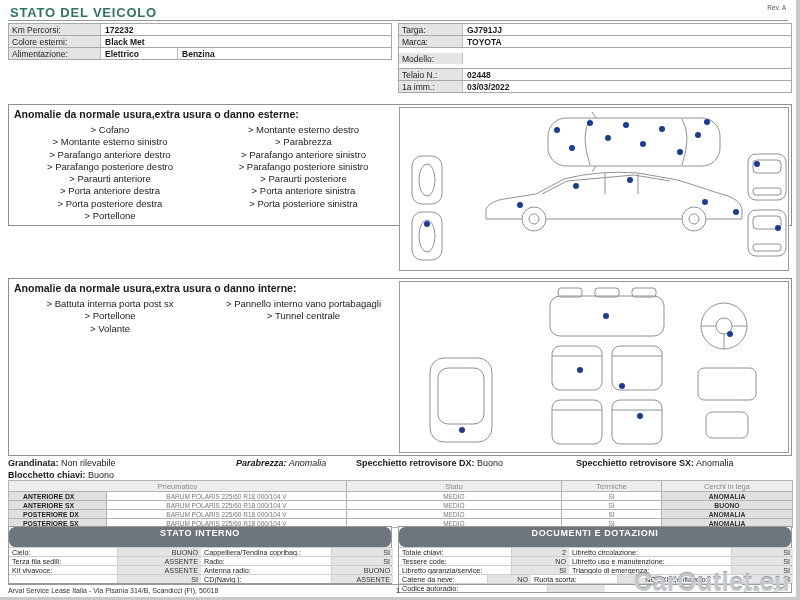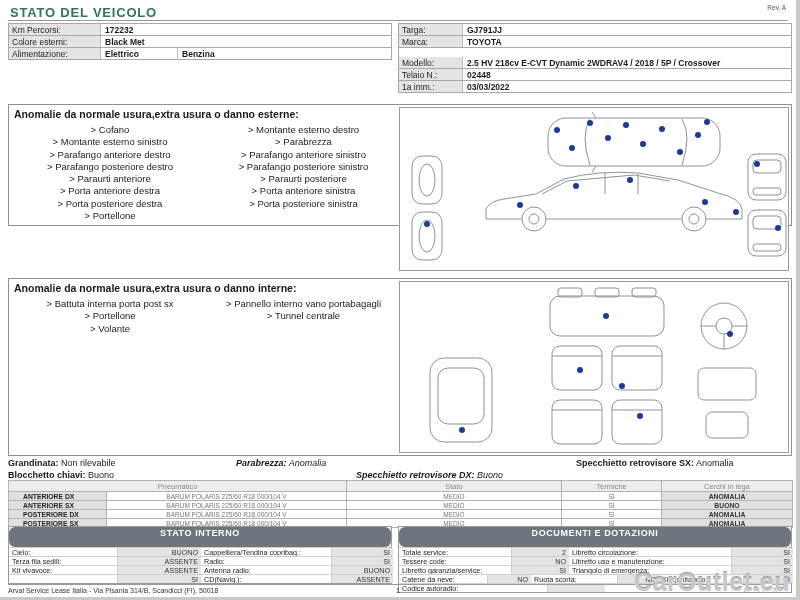--- a/index.html
+++ b/index.html
@@ -6,21 +6,21 @@
   html,body { background:#9a9a9a; }
   body { font-family:"Liberation Sans", sans-serif; }
   .page { position:relative; width:800px; height:600px; background:#fff; overflow:hidden; color:#1a1a1a; margin:0 auto; border-right:4px solid #c9c9c9; border-bottom:3px solid #c9c9c9; }
 
   .title { position:absolute; top:5px; left:10px; font-size:13px; font-weight:bold; letter-spacing:.8px; color:#2f7560; }
   .rev { position:absolute; top:4px; right:10px; font-size:6.5px; color:#555; }
   .title-rule { position:absolute; top:20px; left:8px; right:8px; border-top:1px solid #9a9a9a; }
 
   .info-left { position:absolute; left:8px; top:24px; width:384px; }
   .info-right { position:absolute; left:398px; top:24px; width:394px; }
-  .fieldrow { display:flex; align-items:flex-end; border:1px solid #a8a8a8; margin-top:-1px; font-size:8.5px; min-height:12px; }
+  .fieldrow { display:flex; align-items:center; border:1px solid #a8a8a8; margin-top:-1px; font-size:8.5px; min-height:12px; }
   .fieldrow .lbl { background:#e4e4e4; padding:1px 3px 0; border-right:1px solid #bdbdbd; flex:0 0 auto; color:#222; }
   .info-left .lbl { width:92px; }
   .info-right .lbl { width:64px; }
   .fieldrow .val { font-weight:bold; padding:1px 4px 0; }
   .fieldrow .val2 { font-weight:bold; padding:1px 4px 0; border-left:1px solid #bdbdbd; margin-left:34px; }
 
   .box { position:absolute; left:8px; width:784px; border:1px solid #8f8f8f; background:#fff; }
   .box-title { font-size:10.5px; font-weight:bold; padding:3px 5px 1px; }
   .anom-list { list-style:none; position:absolute; top:19px; }
   .anom-col1 { left:6px; width:190px;text-align:center; }
@@ -94,21 +94,20 @@
     <div class="fieldrow">
       <div class="lbl">Targa:</div>
       <div class="val">GJ791JJ</div>
     </div>
     <div class="fieldrow">
       <div class="lbl">Marca:</div>
       <div class="val">TOYOTA</div>
     </div>
     <div class="fieldrow" style="min-height:22px;">
       <div class="lbl">Modello:</div>
-      <div class="val" style="width:320px; white-space:normal;">2.5 HV 218cv E-CVT Dynamic 2WDRAV4 / 2018 / 5P / Crossover</div>
     </div>
     <div class="fieldrow">
       <div class="lbl">Telaio N.:</div>
       <div class="val">02448</div>
     </div>
     <div class="fieldrow">
       <div class="lbl">1a imm.:</div>
       <div class="val">03/03/2022</div>
     </div>
   </div>
@@ -239,21 +238,21 @@
 
   <div class="summary">
     <span class="pair" style="left:0; top:0;">
       <span class="sl">Grandinata:</span>
       <span class="sv">Non rilevabile</span>
     </span>
     <span class="pair" style="left:228px; top:0;font-style:italic;">
       <span class="sl">Parabrezza:</span>
       <span class="sv">Anomalia</span>
     </span>
-    <span class="pair" style="left:348px; top:12px;font-style:italic;">
+    <span class="pair" style="left:348px; top:0;">
       <span class="sl">Specchietto retrovisore DX:</span>
       <span class="sv">Buono</span>
     </span>
     <span class="pair" style="left:568px; top:0;">
       <span class="sl">Specchietto retrovisore SX:</span>
       <span class="sv">Anomalia</span>
     </span>
     <span class="pair" style="left:0; top:12px;">
       <span class="sl">Blocchetto chiavi:</span>
       <span class="sv">Buono</span>
@@ -330,21 +329,21 @@
       <div class="sl2"></div>
       <div class="sv2">SI</div>
       <div class="sl2">CD(Navig.):</div>
       <div class="sv2">ASSENTE</div>
     </div>
   </div>
 
   <div class="subtable right">
     <div class="subhead">DOCUMENTI E DOTAZIONI</div>
     <div class="srow doc-row">
-      <div class="sl2">Totale service:</div>
+      <div class="sl2">Totale chiavi:</div>
       <div class="sv2">2</div>
       <div class="sl2">Libretto circolazione:</div>
       <div class="sv2">SI</div>
     </div>
     <div class="srow doc-row">
       <div class="sl2">Tessere code:</div>
       <div class="sv2">NO</div>
       <div class="sl2">Libretto uso e manutenzione:</div>
       <div class="sv2">SI</div>
     </div>

